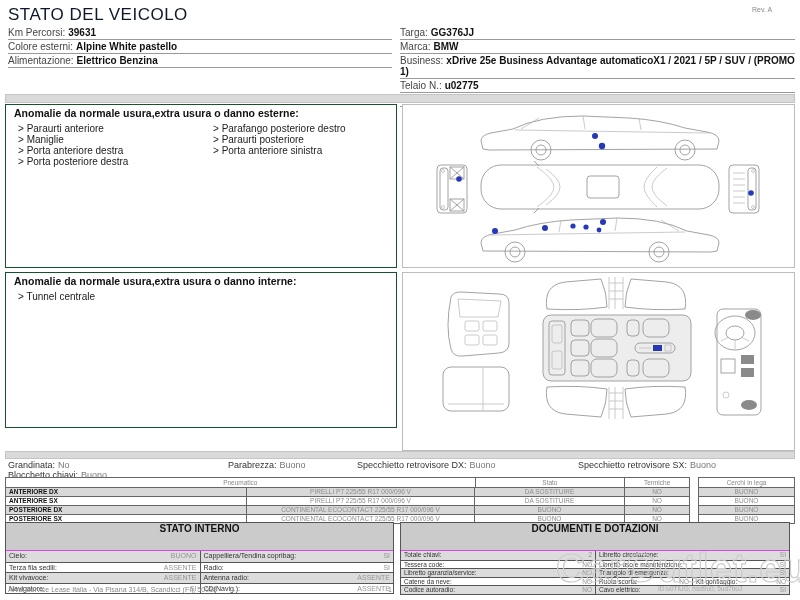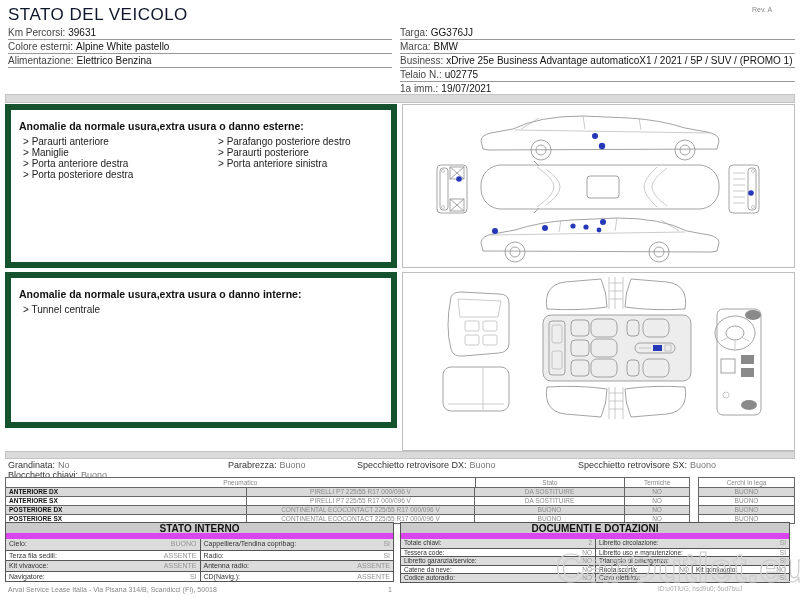--- a/index.html
+++ b/index.html
@@ -9,28 +9,28 @@
   .abs{position:absolute}
 
   .title{left:8px;top:5px;font-size:17px;font-weight:normal;color:#0f172a;letter-spacing:.5px}
   .rev{left:752px;top:6px;font-size:7px;color:#888}
 
   .info-col{font-size:10px}
   .info-left{left:8px;top:26px;width:384px}
   .info-right{left:400px;top:26px;width:395px}
   .info-row{border-bottom:1px solid #999;padding:1px 0 1px 0;min-height:13px;line-height:11px}
   .info-row .lbl{color:#444}
-  .info-row .val{font-weight:normal;color:#111;margin-left:3px}
+  .info-row .val{font-weight:bold;color:#111;margin-left:3px}
 
   .strip{left:5px;background:#dadada;border:1px solid #c4c4c4;width:790px}
   .strip1{top:94px;height:9px}
   .strip2{top:451px;height:8px}
 
   .panel{background:#fff}
-  .panel-text{border:6px solid #14532d;padding:10px 8px}
+  .panel-text{border:1px solid #14532d;padding:2px 8px}
   .panel-diag{border:1px solid #bdbdbd}
   .p1l{left:5px;top:104px;width:392px;height:164px}
   .p1r{left:402px;top:104px;width:393px;height:164px}
   .p2l{left:5px;top:272px;width:392px;height:156px}
   .p2r{left:402px;top:272px;width:393px;height:179px}
   .anom-head{font-size:10.5px;font-weight:bold;color:#111;margin-bottom:4px}
   .anom-cols{display:flex}
   .anom-col1{width:195px}
   .anom-col2{flex:1}
   .anom-item{font-size:10px;line-height:11px;color:#222;padding-left:4px}
@@ -56,21 +56,21 @@
   .tc-stato{width:150px}
   .tc-term{width:65px}
   .tc-h1{width:470px}
   .gray-row{background:#d9d9d9}
   .cerchi{left:698px;top:477px;width:97px;border:1px solid #666;font-size:6.5px}
   .cerchi .tcell{width:95px;border-left:none}
 
   .btable{border:1px solid #555;font-size:7px}
   .btable-si{left:5px;top:522px;width:389px}
   .btable-doc{left:400px;top:522px;width:390px;font-size:6.5px}
-  .bt-head{background:#cbcbcb;border-bottom:6px solid #d946ef;text-align:center;font-size:10px;font-weight:bold;color:#111;height:16px;line-height:12px}
+  .bt-head{background:#cbcbcb;border-bottom:1px solid #d946ef;text-align:center;font-size:10px;font-weight:bold;color:#111;height:28px;line-height:12px}
   .brow{display:flex;border-top:1px solid #555}
   .brow:nth-of-type(2){border-top:none}
   .btable-si .brow{height:10.5px;line-height:10.5px}
   .btable-doc .brow{height:8.6px;line-height:8.6px}
   .bcell{display:flex;justify-content:space-between;padding:0 3px;border-left:1px solid #555;overflow:hidden;white-space:nowrap}
   .bcell:first-child{border-left:none}
   .bc-half{width:50%}
   .bc-quarter{width:25%}
   .bcell .lbl{color:#333}
   .bcell .val{color:#949494}

